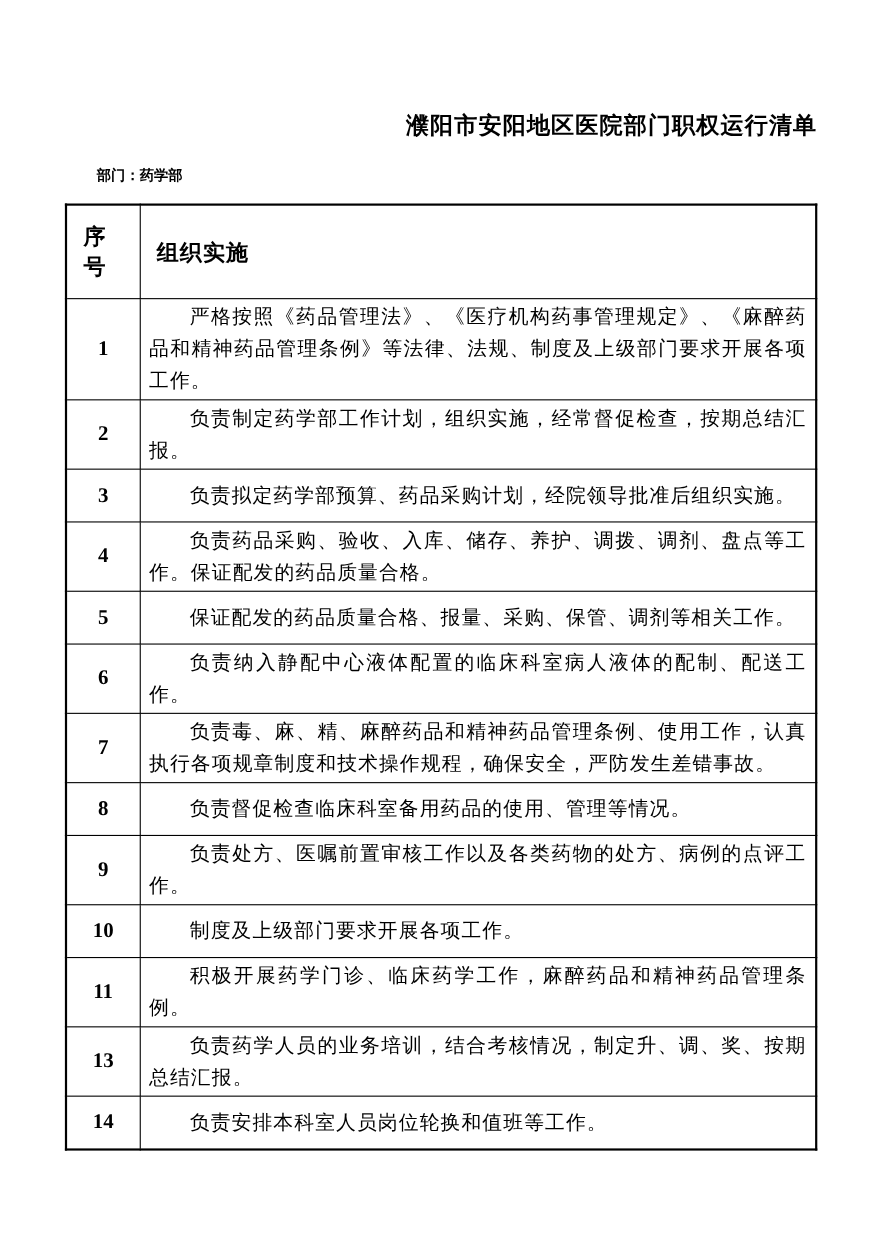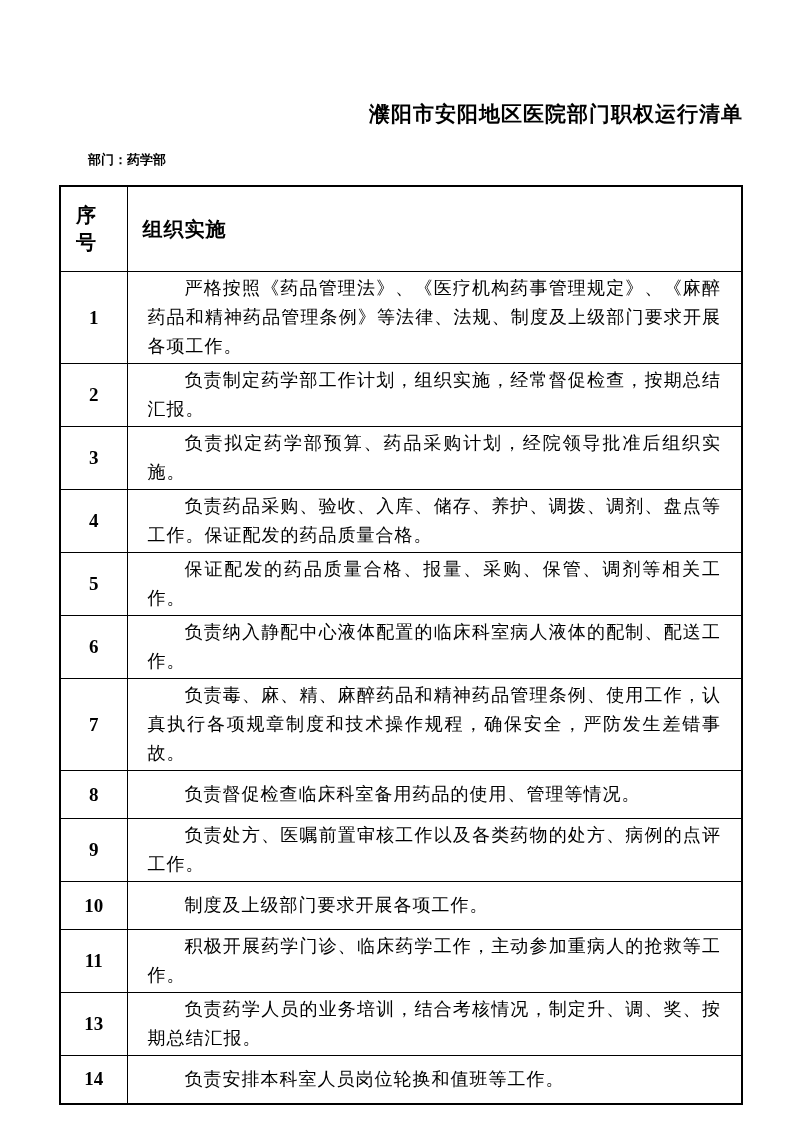--- a/index.html
+++ b/index.html
@@ -59,21 +59,21 @@
   .authority-table td.cell-no {
     height: 48px;
     text-align: center;
     vertical-align: middle;
     font-size: 19px;
     font-weight: 700;
     padding: 2px 0;
   }
   .authority-table td.cell-desc {
     height: 48px;
-    padding: 2px 20px;
+    padding: 2px 8px;
     font-size: 18px;
     line-height: 29px;
     letter-spacing: 1px;
     vertical-align: middle;
     text-align: justify;
     text-indent: 37px;
     word-break: break-all;
   }
 </style>
 </head>
@@ -132,21 +132,21 @@
         <tr>
           <td class="cell-no">9</td>
           <td class="cell-desc">负责处方、医嘱前置审核工作以及各类药物的处方、病例的点评工作。</td>
         </tr>
         <tr>
           <td class="cell-no">10</td>
           <td class="cell-desc">制度及上级部门要求开展各项工作。</td>
         </tr>
         <tr>
           <td class="cell-no">11</td>
-          <td class="cell-desc">积极开展药学门诊、临床药学工作，主动参加重病人的抢救等工作。</td>
+          <td class="cell-desc">积极开展药学门诊、临床药学工作，麻醉药品和精神药品管理条例。</td>
         </tr>
         <tr>
           <td class="cell-no">13</td>
           <td class="cell-desc">负责药学人员的业务培训，结合考核情况，制定升、调、奖、按期总结汇报。</td>
         </tr>
         <tr>
           <td class="cell-no">14</td>
           <td class="cell-desc">负责安排本科室人员岗位轮换和值班等工作。</td>
         </tr>
       </tbody>

